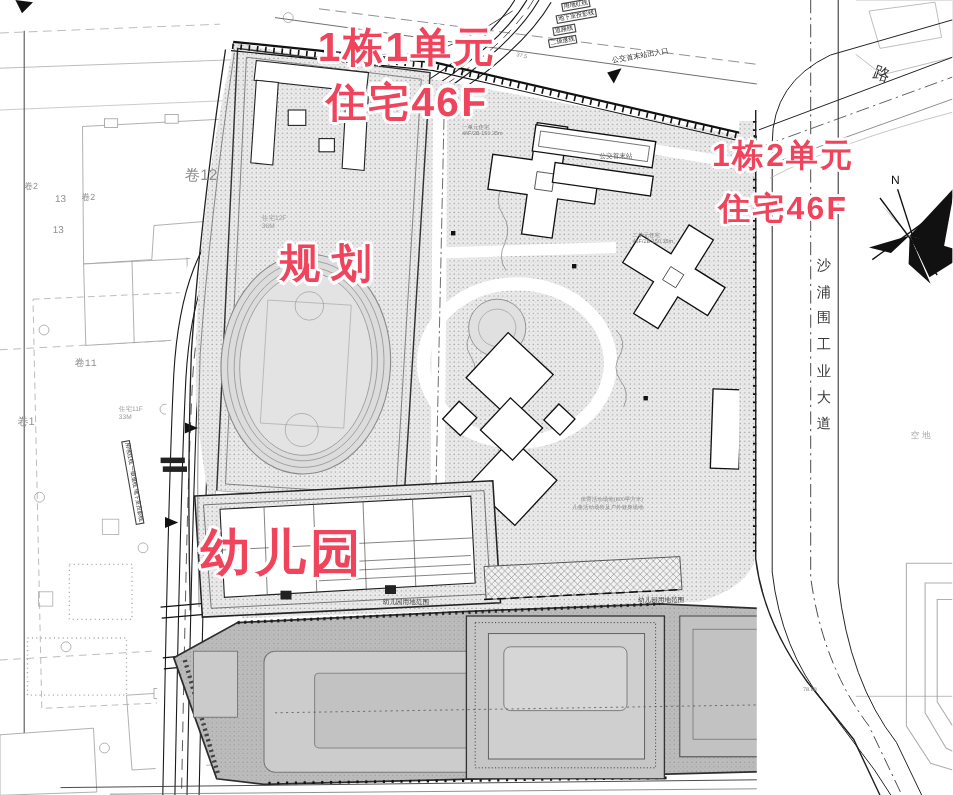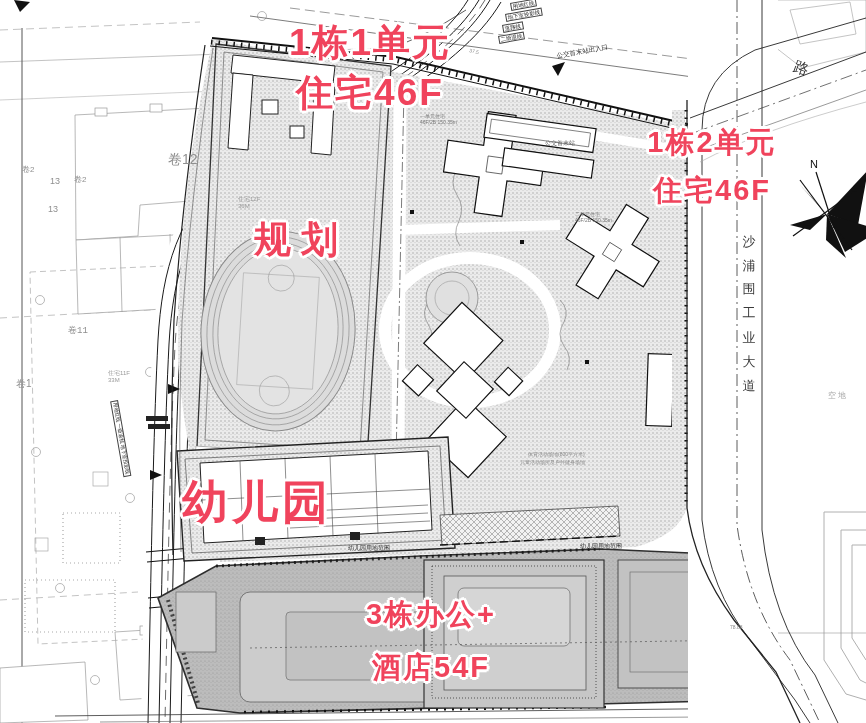--- a/index.html
+++ b/index.html
@@ -338,18 +338,14 @@
   <div>住宅46F</div>
 </div>
 <div class="anno" id="anno-school">
   <div>规划</div>
 </div>
 <div class="anno" id="anno-unit3">
 </div>
 <div class="anno" id="anno-kg">
   <div>幼儿园</div>
 </div>
-<div class="anno" id="anno-office">
-  <div>3栋办公+</div>
-  <div>酒店54F</div>
-</div>
 
 </div>
 
 </body></html>

